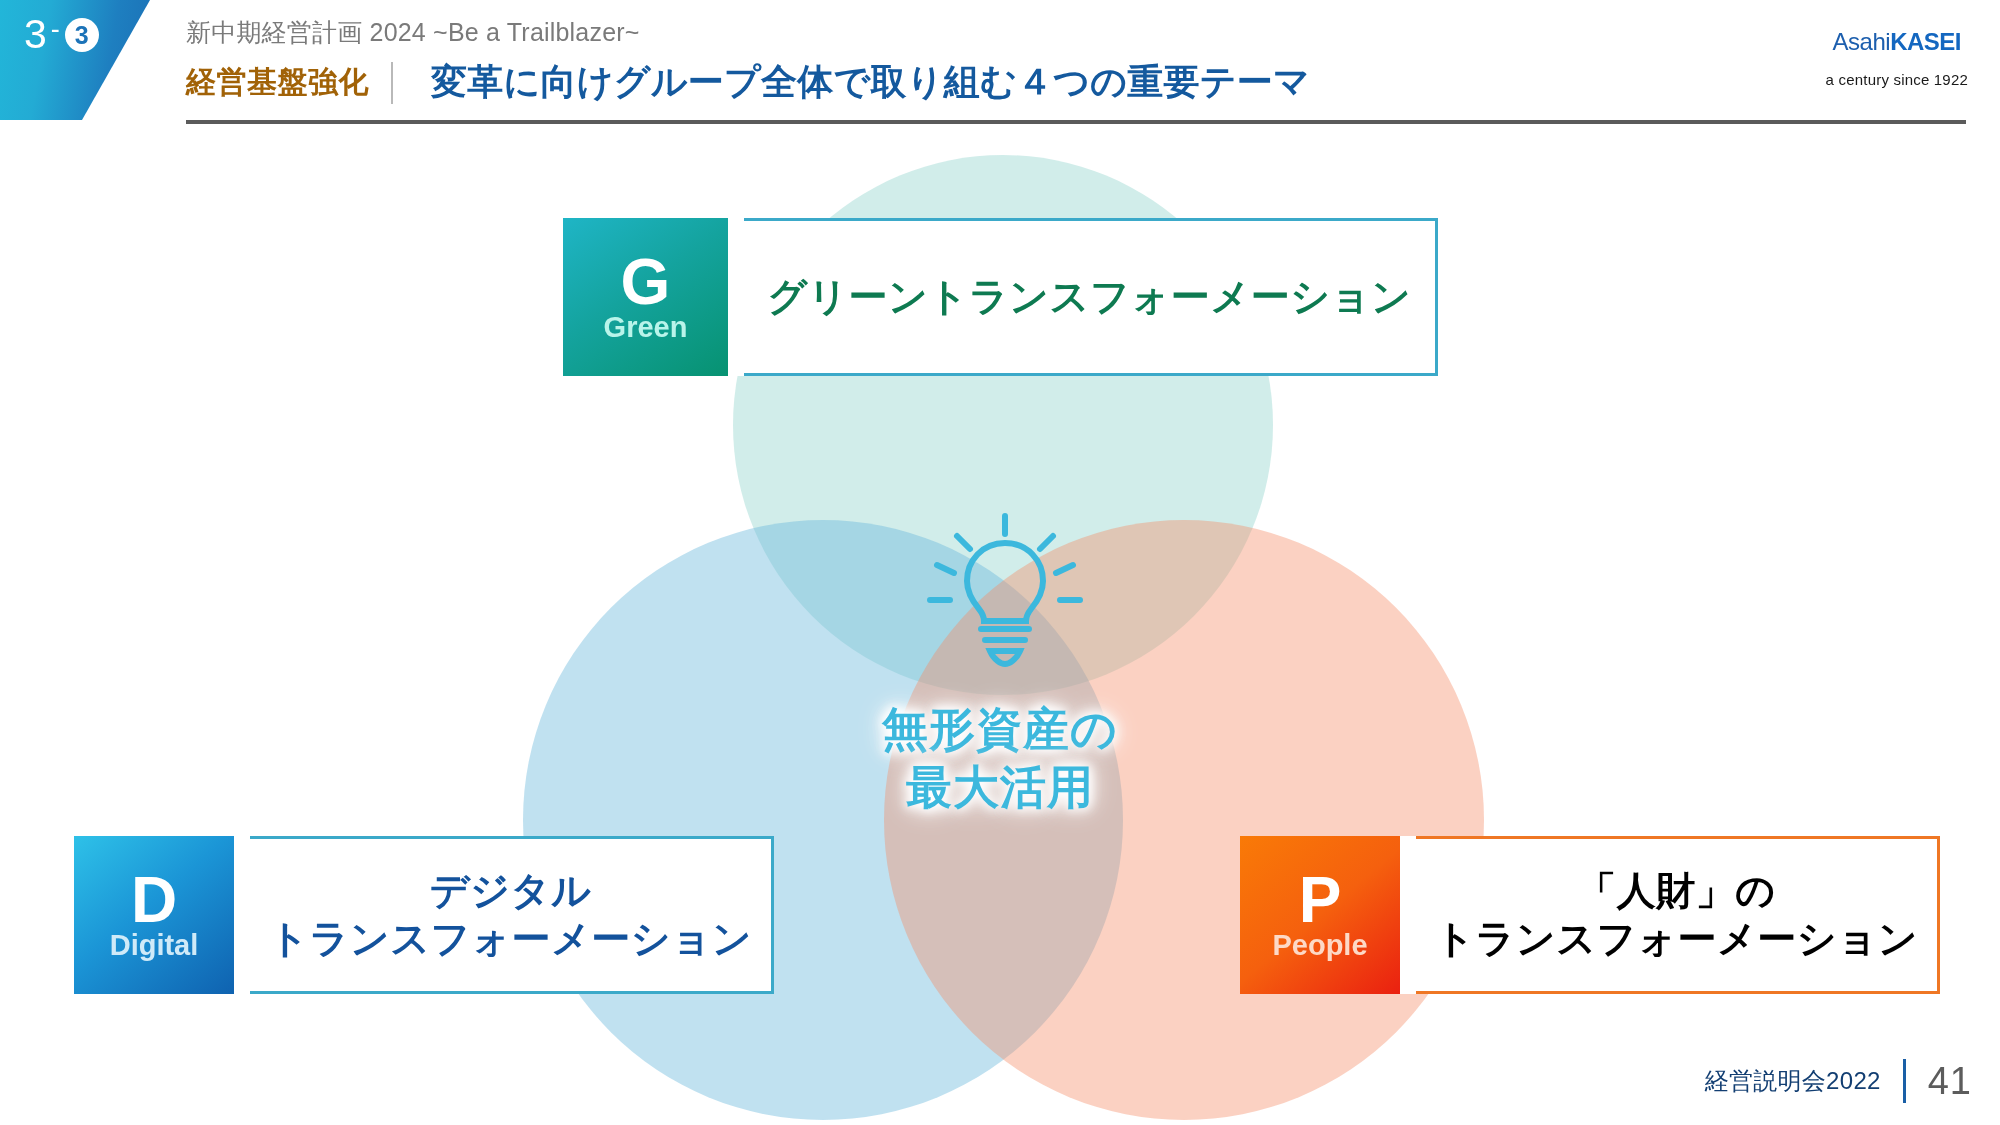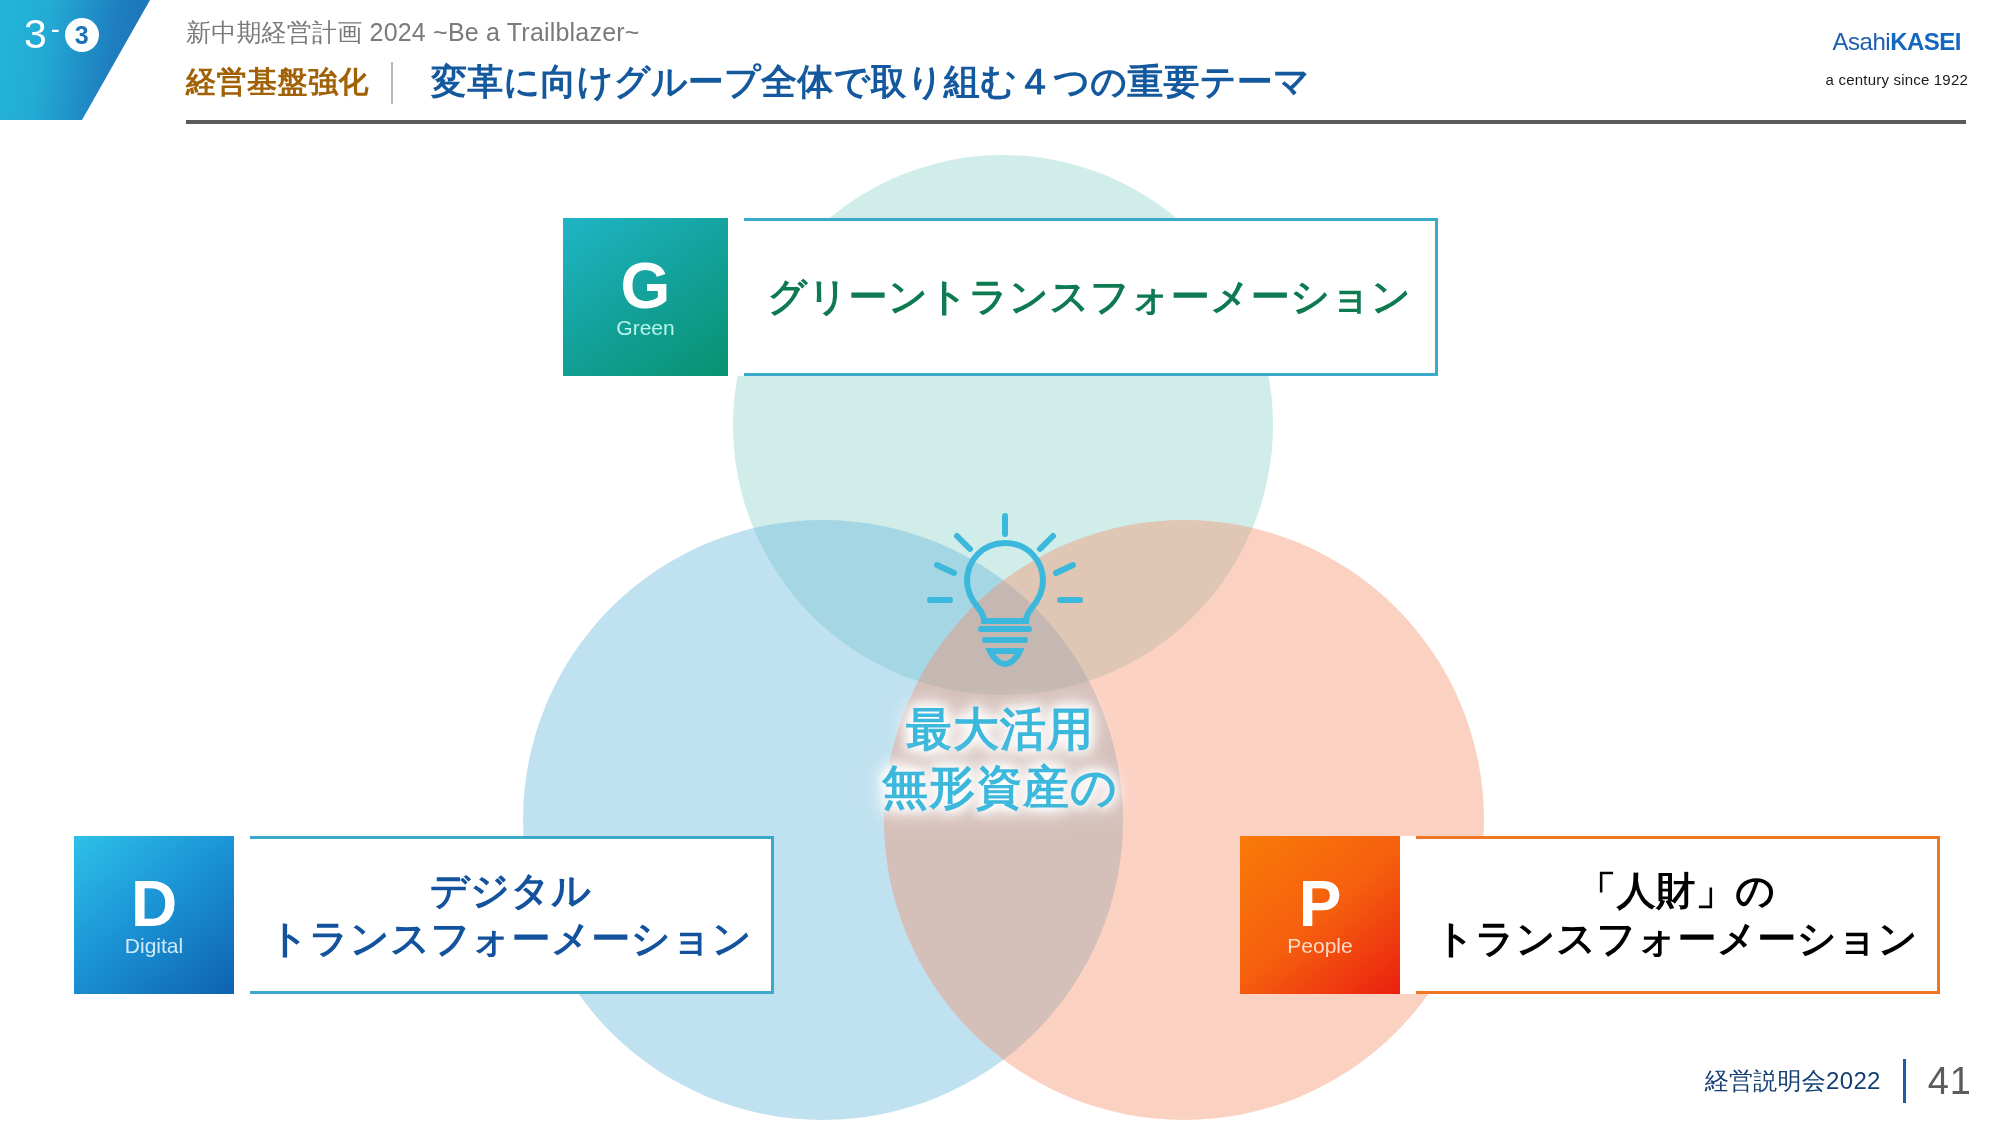--- a/index.html
+++ b/index.html
@@ -63,21 +63,21 @@
     text-shadow:0 0 14px #ffffff,0 0 14px #ffffff,0 0 22px #ffffff,0 0 30px #ffffff,0 0 8px #ffffff;
   }
 
   
   .tbox{position:absolute;display:flex;align-items:stretch;background:#ffffff;}
   .badge{
     display:flex;flex-direction:column;align-items:center;justify-content:center;
     color:#ffffff;flex:0 0 auto;
   }
   .badge-letter{font-size:64px;font-weight:700;line-height:0.95;letter-spacing:0px;}
-  .badge-word{font-size:21px;font-weight:400;line-height:1;margin-top:0;}
+  .badge-word{font-size:29px;font-weight:700;line-height:1;margin-top:0;}
   .tbody{
     flex:1 1 auto;display:flex;align-items:center;justify-content:center;
     background:#ffffff;text-align:center;margin-left:16px;
   }
   .tlabel{font-size:39px;font-weight:700;line-height:1.22;letter-spacing:0.5px;}
 
   
   .box-green{left:563px;top:218px;width:875px;height:158px;}
   .box-green .badge{width:165px;background:linear-gradient(145deg,#1fb5c6 0%,#14a39e 45%,#079271 100%);}
   .box-green .badge-word{color:#b9f4ea;}
@@ -145,22 +145,22 @@
       <line x1="37" y1="28" x2="50" y2="41"></line>
       <line x1="133" y1="28" x2="120" y2="41"></line>
       <line x1="17" y1="57" x2="34" y2="65"></line>
       <line x1="153" y1="57" x2="136" y2="65"></line>
       <line x1="10" y1="92" x2="30" y2="92"></line>
       <line x1="160" y1="92" x2="140" y2="92"></line>
     </svg>
   </div>
 
   <div class="center-text">
+    <div>無形資産の</div>
     <div>最大活用</div>
-    <div>無形資産の</div>
   </div>
 
   <div class="tbox box-green">
     <div class="badge">
       <span class="badge-letter">G</span>
       <span class="badge-word">Green</span>
     </div>
     <div class="tbody">
       <span class="tlabel">グリーントランスフォーメーション</span>
     </div>

